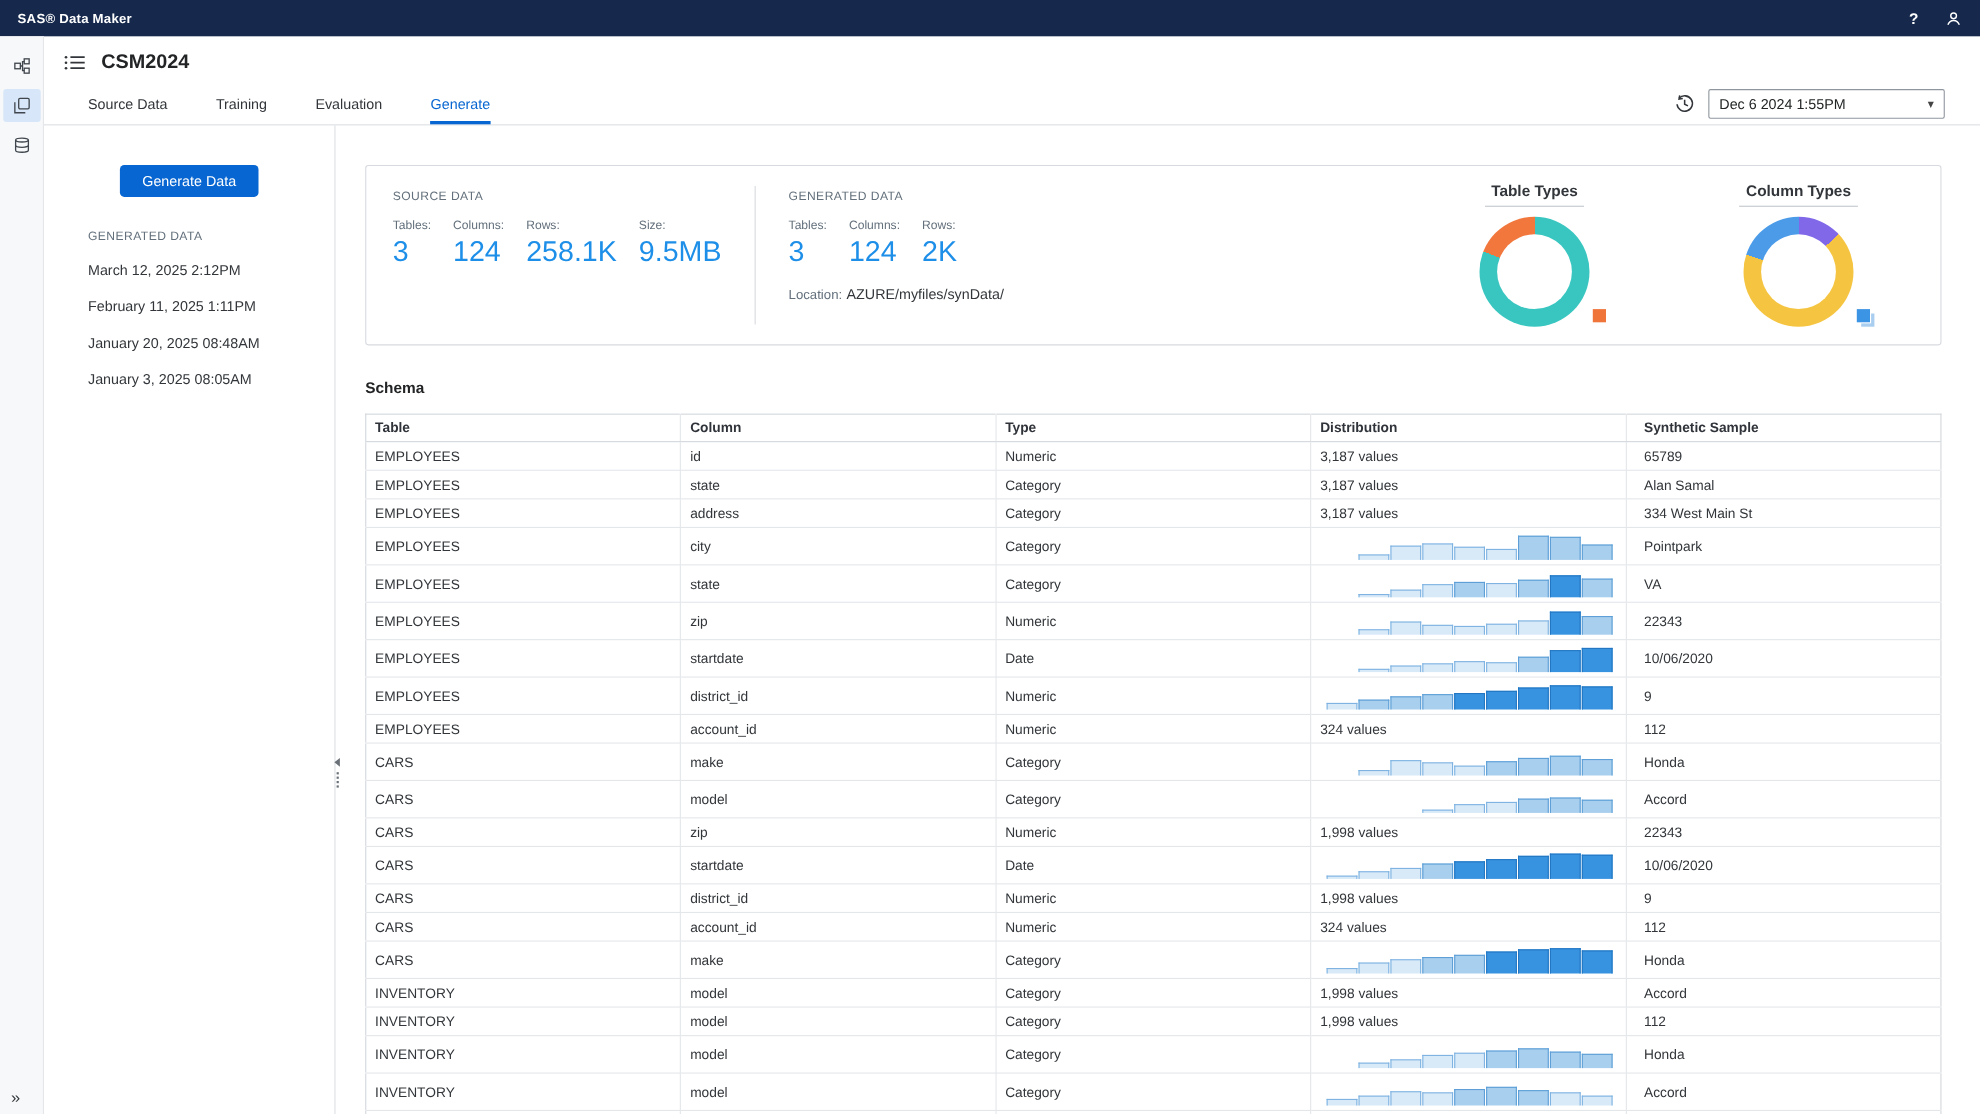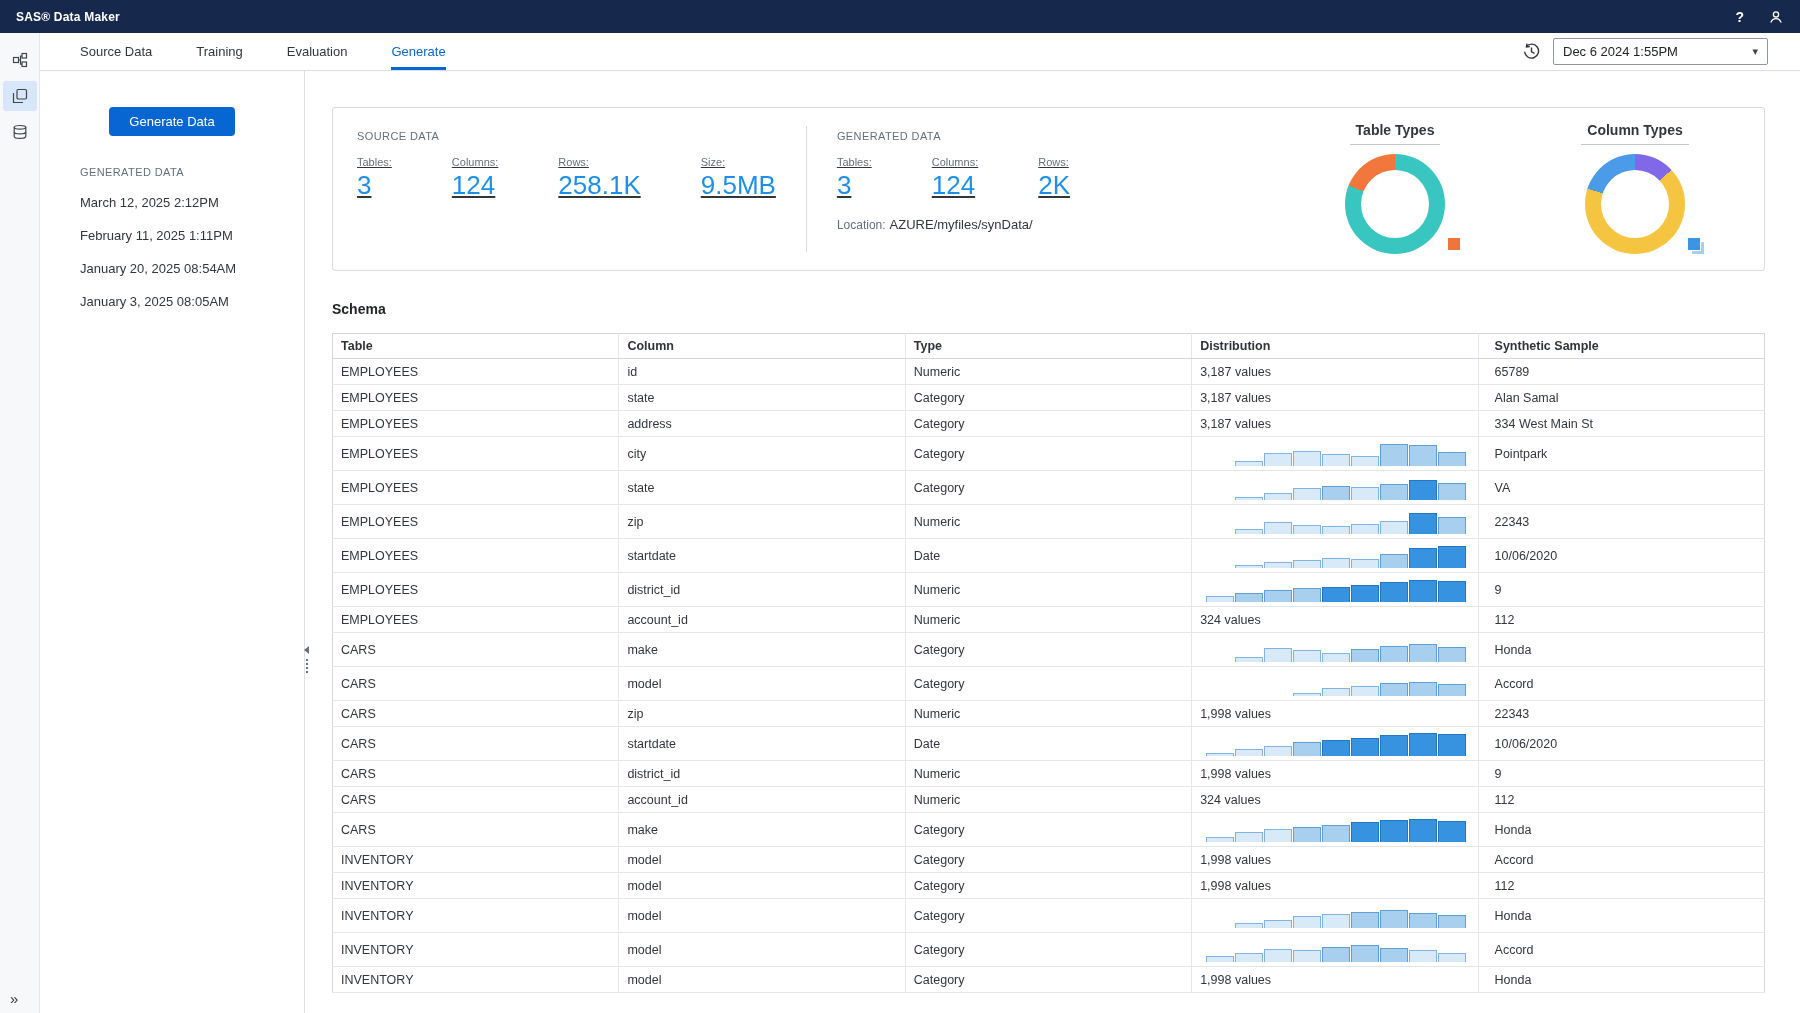--- a/index.html
+++ b/index.html
@@ -93,21 +93,21 @@
 
   .main { flex:1; min-width:0; overflow:hidden; padding:36px 35px 0 27px; }
 
   
   .summary-card {
     border:1px solid #d7dadf; border-radius:3px; height:164px;
     display:flex; padding:14px 24px; align-items:flex-start;
   }
   .sum-sec { padding-top:8px; }
   .sum-title { font-size:11px; color:#63707c; letter-spacing:.4px; margin-bottom:14px; }
-  .stat-row { display:flex; gap:60px;text-decoration:underline; }
+  .stat-row { display:flex; gap:20px; }
   .stat-label { font-size:11px; color:#63707c; margin-bottom:2px; }
   .stat-value { font-size:26px; font-weight:500; color:var(--stat-value); }
   .sum-divider { width:1px; align-self:stretch; background:#d7dadf; margin:4px 30px; }
   .location-line { margin-top:16px; font-size:12px; color:#63707c; }
   .location-line .loc-val { color:#32363a; font-size:13px; margin-left:4px; }
   .sum-spacer { flex:1; }
 
   .donut-block {
     width:170px; display:flex; flex-direction:column; align-items:center;
     position:relative; margin-right:0;
@@ -188,20 +188,35 @@
         <ellipse cx="8" cy="3.3" rx="5.8" ry="1.8"></ellipse>
         <path d="M2.2 3.3v9.2c0 1 2.6 1.9 5.8 1.9s5.8-.9 5.8-1.9V3.3"></path>
         <path d="M2.2 8c0 1 2.6 1.9 5.8 1.9S13.8 9 13.8 8"></path>
       </svg>
     </div>
     <div class="rail-expand">»</div>
   </div>
 
   <div class="workspace">
 
+    <div class="page-header">
+      <div class="list-icon">
+        <svg width="20" height="16" viewBox="0 0 20 16">
+          <g stroke="#32363a" stroke-width="1.6">
+            <line x1="6" y1="3" x2="19" y2="3"></line>
+              <line x1="6" y1="8" x2="19" y2="8"></line>
+              <line x1="6" y1="13" x2="19" y2="13"></line>
+          </g>
+          <circle cx="2" cy="3" r="1.2" fill="#32363a"></circle>
+            <circle cx="2" cy="8" r="1.2" fill="#32363a"></circle>
+            <circle cx="2" cy="13" r="1.2" fill="#32363a"></circle>
+        </svg>
+      </div>
+      <div class="page-title">CSM2024</div>
+    </div>
 
     <div class="tab-row">
 
       <div class="tab">Source Data</div>
         <div class="tab">Training</div>
         <div class="tab">Evaluation</div>
         <div class="tab active">Generate</div>
         <div class="tab-right">
         <div class="history-btn">
           <svg width="19" height="19" viewBox="0 0 19 19" fill="none" stroke="#32363a" stroke-width="1.4">
@@ -218,21 +233,21 @@
     </div>
 
     <div class="content">
 
       <div class="left-panel">
         <button class="gen-btn">Generate Data</button>
         <div class="panel-label">GENERATED DATA</div>
         <div>
             <div class="run">March 12, 2025 2:12PM</div>
             <div class="run">February 11, 2025 1:11PM</div>
-            <div class="run">January 20, 2025 08:54AM</div>
+            <div class="run">January 20, 2025 08:48AM</div>
             <div class="run">January 3, 2025 08:05AM</div>
           </div>
         <div class="splitter">
           <div class="tri"></div>
           <div class="dot"></div>
             <div class="dot"></div>
             <div class="dot"></div>
             <div class="dot"></div>
         </div>
       </div>

